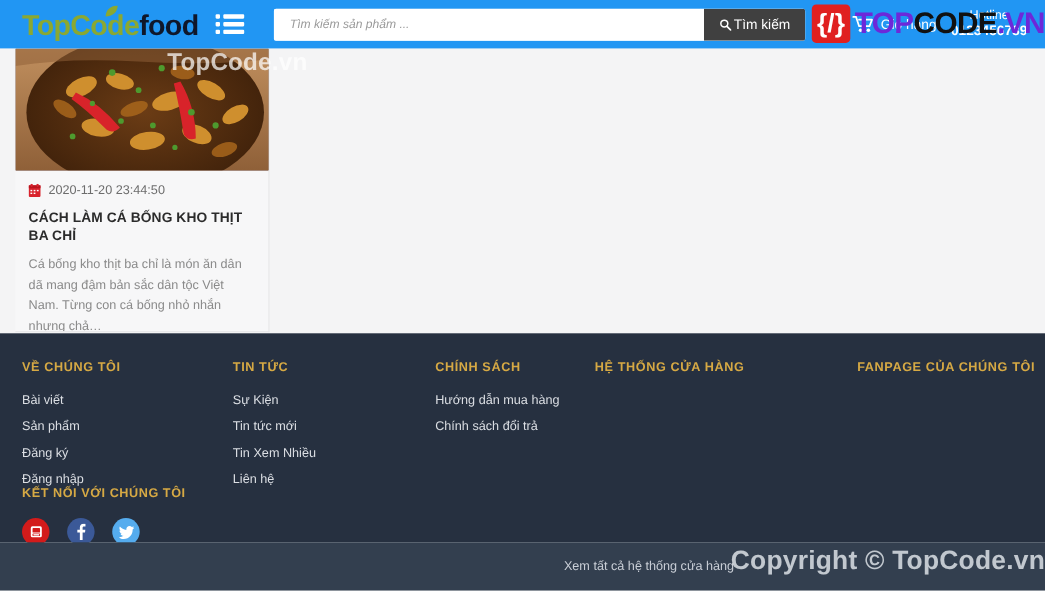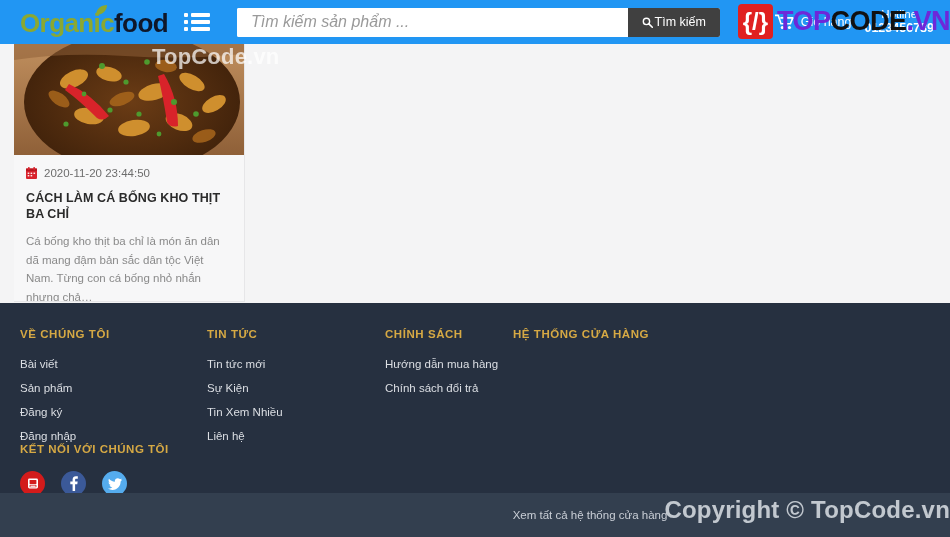--- a/index.html
+++ b/index.html
@@ -54,21 +54,21 @@
     width: 483px;
     height: 29px;
     background: #fff;
     border-radius: 2px;
     overflow: hidden;
   }
   .searchbox input {
     flex: 1;
     border: none; outline: none;
     padding: 0 14px;
-    font-size: 16px;
+    font-size: 11px;
     font-style: italic;
     color: #ef4444;
     font-family: "Liberation Sans", sans-serif;
     background: #fff;
   }
   .searchbox input::placeholder { color: #9a9a9a; font-style: italic; }
   .search-btn {
     background: #404040;
     color: #fff;
     border: none;
@@ -141,21 +141,21 @@
   }
 
   
   .footer {
     position: relative;
     background: #263040;
     height: 190px;
     padding: 25px 0 0 20px;
     z-index: 5;
   }
-  .fcols { display: flex; position: relative; }
+  .fcols { display: flex; position: relative; gap: 32px; }
   .fcol-head {
     color: #d6a944;
     font-size: 11.5px;
     font-weight: 700;
     letter-spacing: 0.55px;
     margin-bottom: 18px;
     text-transform: uppercase;
     white-space: nowrap;
   }
   .flink {
@@ -251,21 +251,21 @@
   }
 </style>
 </head>
 <body>
 
 <div id="page">
 
   <div class="header">
 
     <div class="logo">
-      <span class="org">Organic</span><span class="food">food</span>
+      <span class="org">TopCode</span><span class="food">food</span>
       <svg class="leaf" viewBox="0 0 13 11">
         <path d="M1 10 C1 4, 6 0, 12 0 C12 6, 7 10, 1 10 Z" fill="#8aa832"></path>
       </svg>
     </div>
 
     <div class="menu-icon">
       <div class="row">
           <span class="dot"></span>
           <span class="bar"></span>
         </div>
@@ -386,36 +386,39 @@
       <div class="c1">
         <div class="fcol-head">VỀ CHÚNG TÔI</div>
         <div class="flink">Bài viết</div>
         <div class="flink">Sản phẩm</div>
         <div class="flink">Đăng ký</div>
         <div class="flink">Đăng nhập</div>
       </div>
 
       <div class="c2">
         <div class="fcol-head">TIN TỨC</div>
+        <div class="flink">Sự Kiện</div>
         <div class="flink">Tin tức mới</div>
-        <div class="flink">Sự Kiện</div>
         <div class="flink">Tin Xem Nhiều</div>
         <div class="flink">Liên hệ</div>
       </div>
 
       <div class="c3">
         <div class="fcol-head">CHÍNH SÁCH</div>
         <div class="flink">Hướng dẫn mua hàng</div>
         <div class="flink">Chính sách đổi trả</div>
       </div>
 
       <div class="c4">
         <div class="fcol-head">HỆ THỐNG CỬA HÀNG</div>
       </div>
 
+      <div class="c5">
+        <div class="fcol-head">FANPAGE CỦA CHÚNG TÔI</div>
+      </div>
     </div>
 
     <div class="connect">
       <div class="connect-head">KẾT NỐI VỚI CHÚNG TÔI</div>
       <div class="socials">
         <a class="soc" style="background:#d31b1b">
           <svg width="14" height="11" viewBox="0 0 14 11">
             <rect x="2" y="0.5" width="10" height="10" rx="1.4" fill="#fff"></rect>
             <rect x="3.6" y="2" width="6.8" height="4.2" rx="0.6" fill="#d31b1b"></rect>
             <rect x="3.6" y="7.1" width="6.8" height="2.2" rx="0.5" fill="#d31b1b"></rect>

